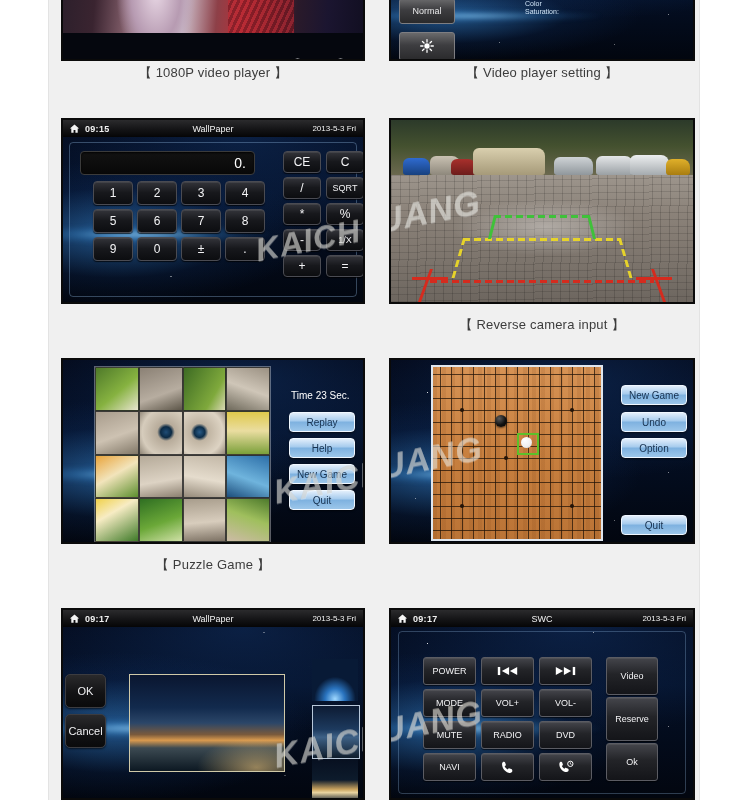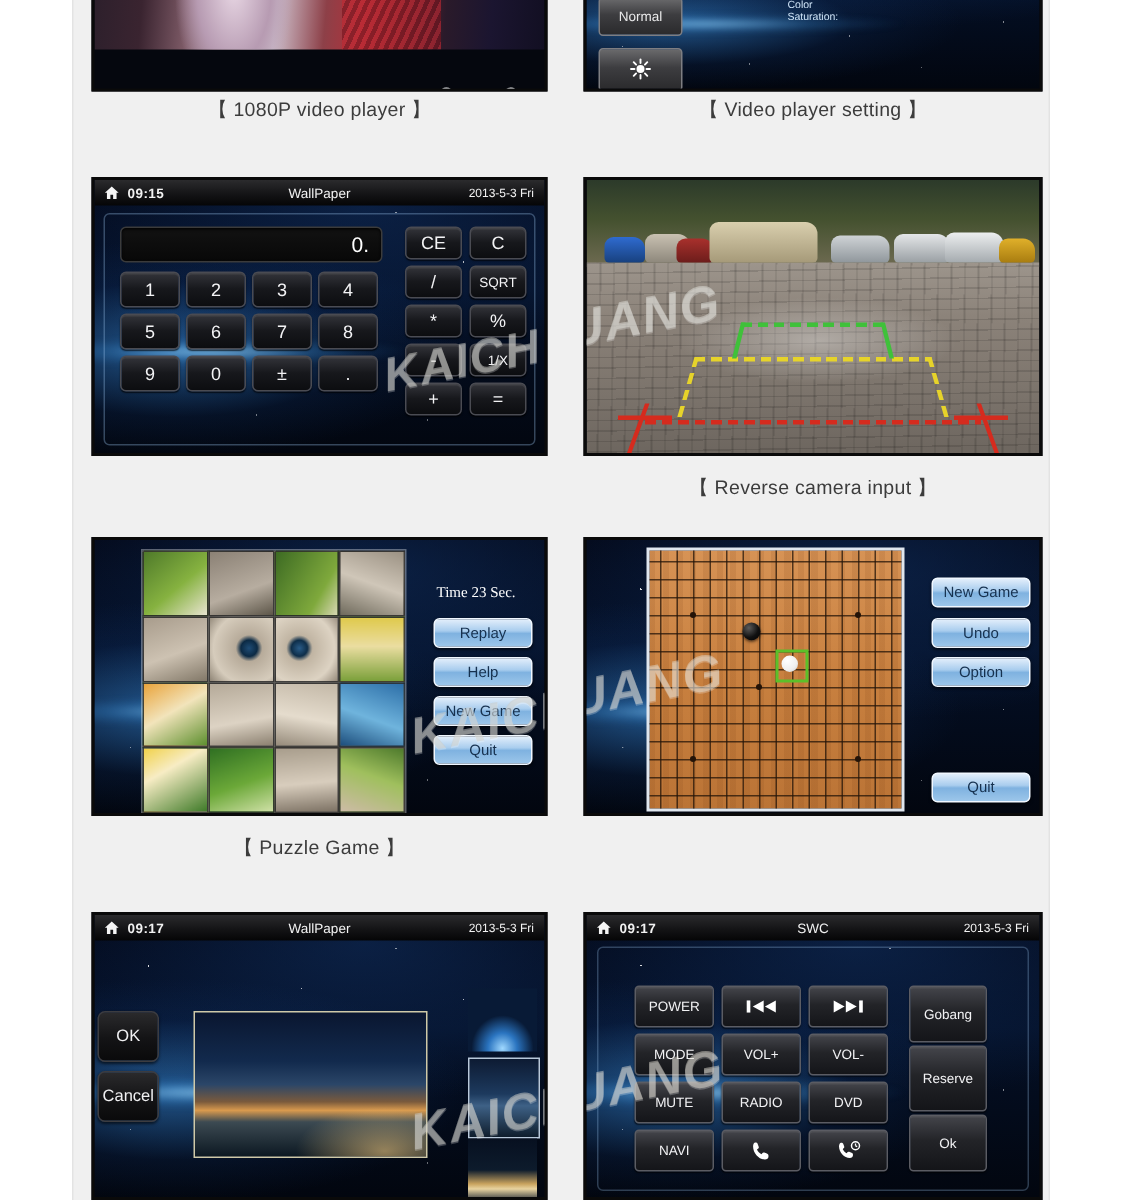--- a/index.html
+++ b/index.html
@@ -169,20 +169,21 @@
   }
   .kbtn{
     position:absolute;
     background:linear-gradient(180deg,#33343a 0%,#17181c 48%,#0c0d10 100%);
     border:1px solid #4a4b52;border-radius:4px;
     color:#f3f3f5;
     display:flex;align-items:center;justify-content:center;
     font-size:12px;
     box-shadow:0 1px 1px rgba(0,0,0,.7), inset 0 1px 0 rgba(255,255,255,.08);
     box-sizing:border-box;
+    margin-left:13px;
   }
   .kbtn.small{font-size:9px;}
 
   
   .rc{
     position:absolute;inset:0;background:#0b0b0b;overflow:hidden;
   }
   .rc-ground{
     position:absolute;left:0;right:0;top:30%;bottom:0;
     background:
@@ -217,21 +218,21 @@
   .pz-tile{border:1px solid rgba(40,40,40,.85);box-sizing:border-box;position:relative;overflow:hidden;}
   .gbtn{
     position:absolute;
     background:linear-gradient(180deg,#e2eefb 0%,#a9cdee 42%,#7fb2e0 52%,#9cc6ea 100%);
     border:1px solid #f0f7ff;border-radius:4px;
     color:#16314f;font-size:10px;
     display:flex;align-items:center;justify-content:center;
     box-shadow:0 1px 2px rgba(0,0,0,.55);
     box-sizing:border-box;
   }
-  .ptxt{position:absolute;color:#ffffff;font-size:10px;font-family:Liberation Serif, serif;}
+  .ptxt{position:absolute;color:#ffffff;font-size:10px;}
 
   
   .gb-board{
     position:absolute;
     background:
       repeating-linear-gradient(90deg, rgba(120,62,20,.13) 0 4px, rgba(160,95,40,0) 4px 9px),
       linear-gradient(180deg,#d79355 0%,#c8803f 50%,#bb7436 100%);
     border:2px solid #dfe6ee;
   }
   .gb-grid{position:absolute;inset:0;}
@@ -661,21 +662,21 @@
             <span>
               <svg viewBox="0 0 24 22" width="16" height="15">
                     <path d="M4 2.5c1.3 0 2 .4 2.4 1.5l.8 2.3c.3.8 0 1.4-.6 1.8l-.9.7c.8 1.8 2.2 3.3 4 4.2l.7-.9c.5-.6 1-.8 1.8-.5l2.3.8c1.1.4 1.5 1.1 1.5 2.4 0 1.8-1.4 2.9-3.2 2.9C7.4 17.7 2 12.3 2 6 2 4.2 3.1 2.5 4 2.5z" fill="#fff"></path>
                     <circle cx="18.5" cy="5.5" r="4" fill="none" stroke="#fff" stroke-width="1.5"></circle>
                     <line x1="18.5" y1="3.3" x2="18.5" y2="5.6" stroke="#fff" stroke-width="1.3"></line>
                     <line x1="18.5" y1="5.6" x2="20.2" y2="6.4" stroke="#fff" stroke-width="1.3"></line>
                   </svg>
             </span>
           </div>
 
-          <div class="swcbtn" style="left:207px;top:25px;width:52px;height:38px;">Gobang</div>
+          <div class="swcbtn" style="left:207px;top:25px;width:52px;height:38px;">Video</div>
           <div class="swcbtn" style="left:207px;top:65px;width:52px;height:44px;">Reserve</div>
           <div class="swcbtn" style="left:207px;top:111px;width:52px;height:38px;">Ok</div>
         </div>
       </div>
       <div class="wm" style="left:-12px;top:92px;font-size:34px;color:rgba(225,222,212,0.48);">UANG</div>
     </div>
   </div>
 
 </div>
 </div>

